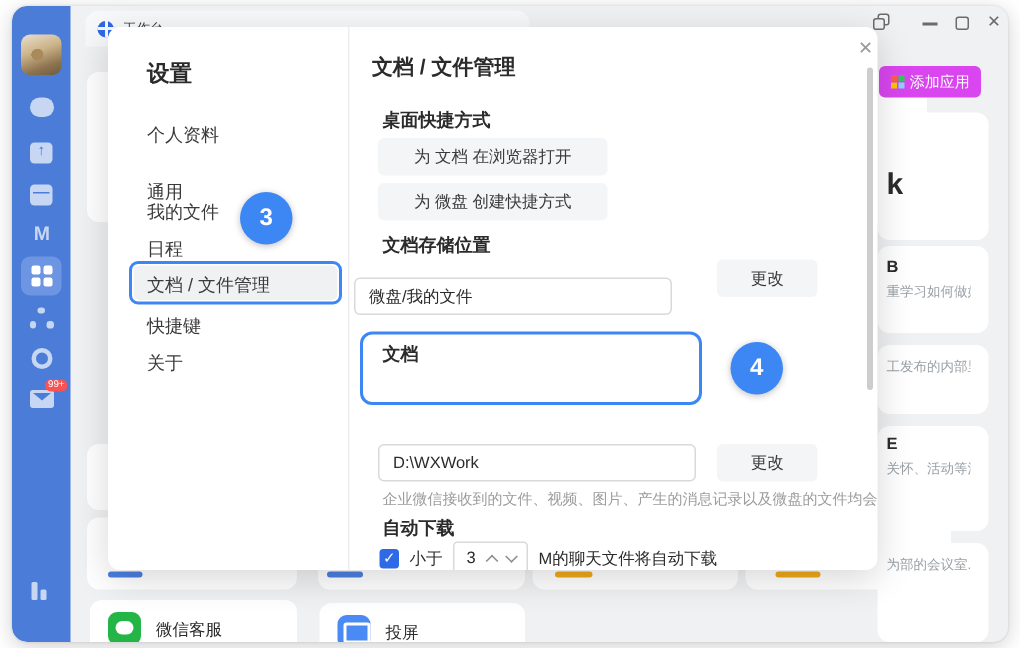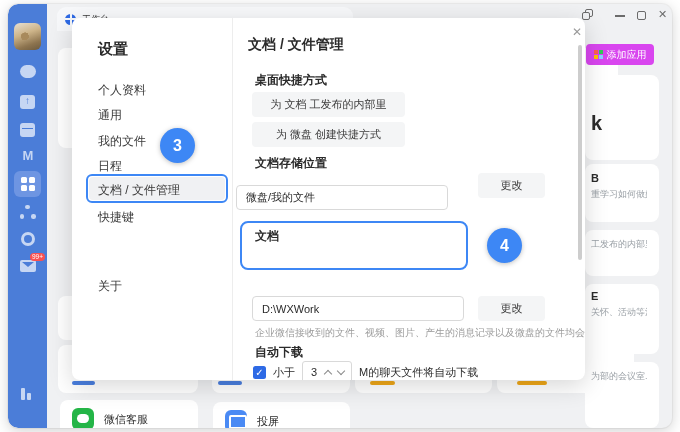--- a/index.html
+++ b/index.html
@@ -230,33 +230,33 @@
       <div class="frag-d" style="padding:8px 0 0 6px;">为部的会议室...</div>
     </div>
 
     <div id="modal" class="abs">
       <div class="abs modal-close">✕</div>
 
       <div class="abs mnav">
         <div class="abs mnav-title">设置</div>
         <div class="abs mnav-selbg"></div>
         <div class="abs mnav-item" style="top:64px;">个人资料</div>
-        <div class="abs mnav-item" style="top:89px;text-align:center;">通用</div>
+        <div class="abs mnav-item" style="top:102px;text-align:center;">通用</div>
         <div class="abs mnav-item" style="top:115px;">我的文件</div>
         <div class="abs mnav-item" style="top:140px;">日程</div>
         <div class="abs mnav-item sel" style="top:164px;">文档 / 文件管理</div>
         <div class="abs mnav-item" style="top:191px;">快捷键</div>
-        <div class="abs mnav-item" style="top:216px;margin-top:44px;">关于</div>
+        <div class="abs mnav-item" style="top:216px;">关于</div>
         <div class="abs callout3"></div>
       </div>
 
       <div class="abs mtitle">文档 / 文件管理</div>
 
       <div class="abs sec-label" style="left:183px;top:54px;">桌面快捷方式</div>
-      <div class="abs gbtn" style="left:180px;top:74px;">为 文档 工发布的内部里</div>
+      <div class="abs gbtn" style="left:180px;top:74px;">为 文档 在浏览器打开</div>
       <div class="abs gbtn" style="left:180px;top:104px;">为 微盘 创建快捷方式</div>
 
       <div class="abs sec-label" style="left:183px;top:137px;">文档存储位置</div>
       <div class="abs inputbox" style="left:164px;top:155px;margin-top:12px;">微盘/我的文件</div>
       <div class="abs chgbtn" style="left:406px;top:155px;">更改</div>
 
       <div class="abs callout4"></div>
       <div class="abs sec-label" style="left:183px;top:210px;">文档</div>
 
       <div class="abs inputbox" style="left:180px;top:278px;">D:\WXWork</div>

